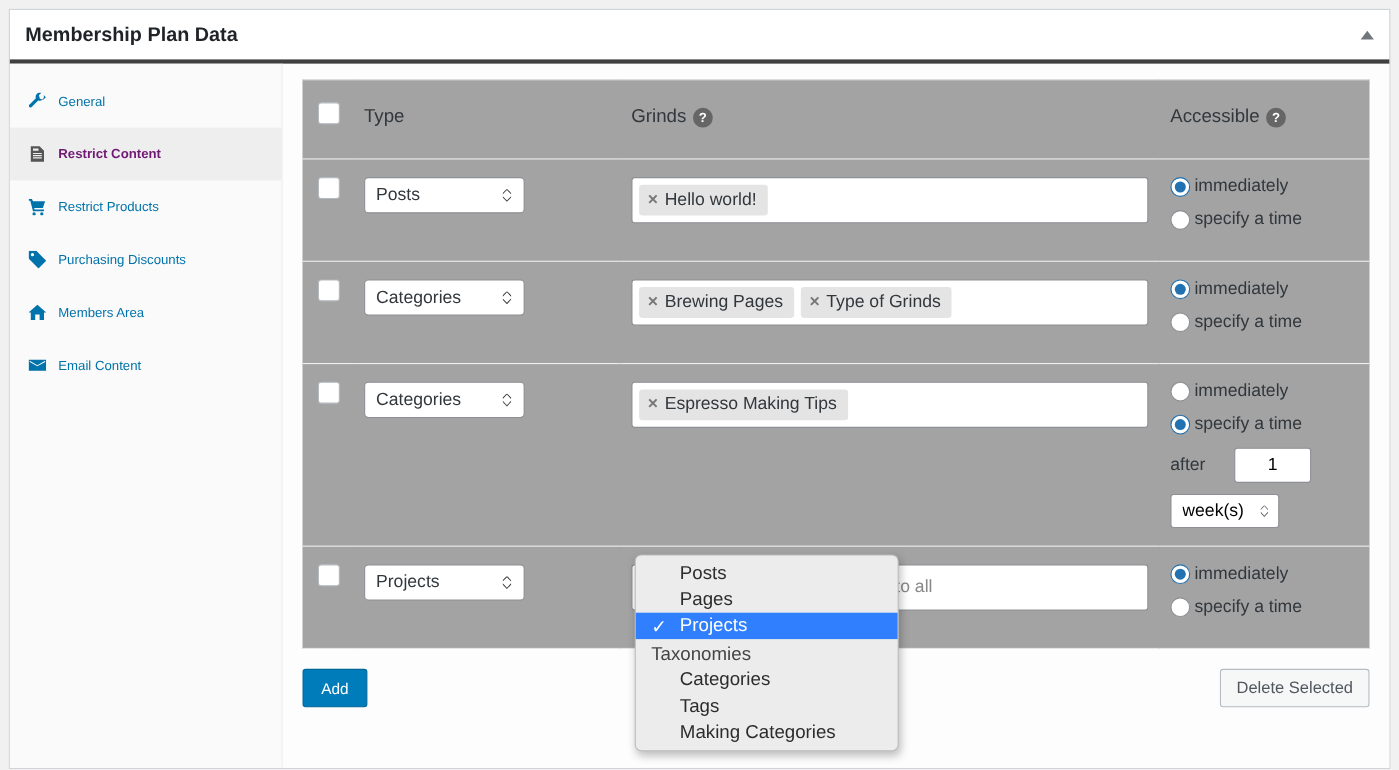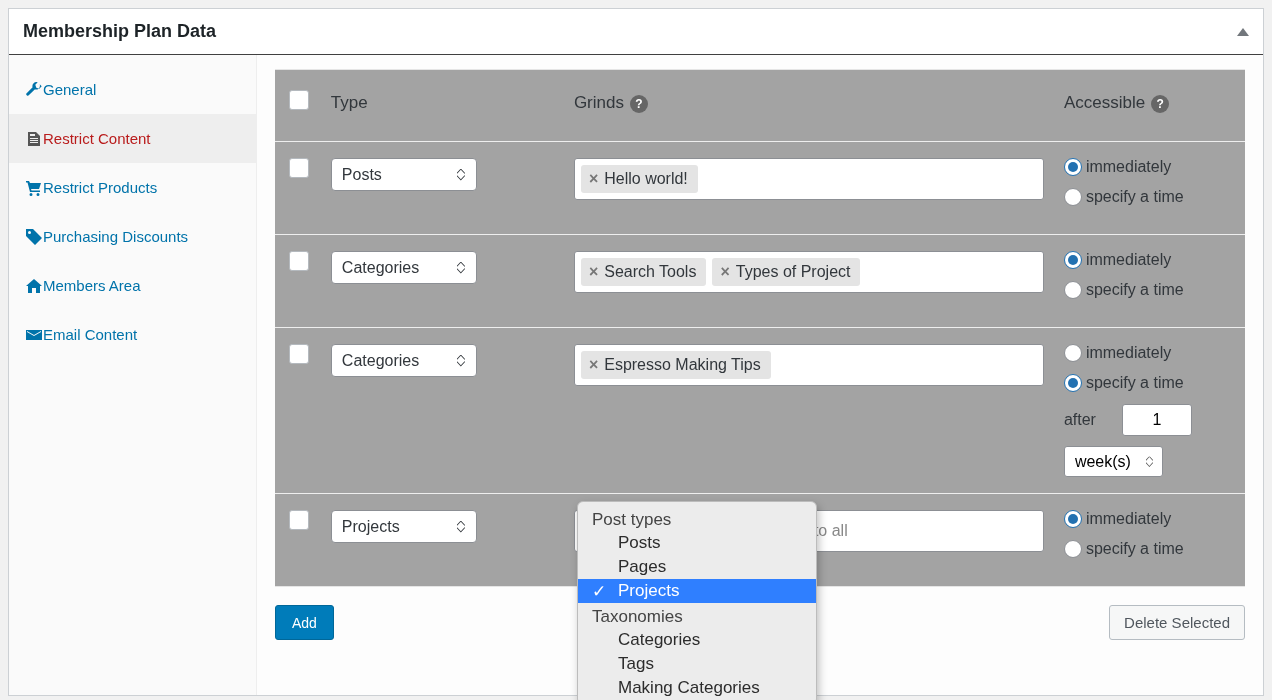--- a/index.html
+++ b/index.html
@@ -1,28 +1,28 @@
 <!DOCTYPE html>
 <html><head>
   <meta charset="utf-8">
   <style>
     * { box-sizing: border-box; margin: 0; padding: 0; font-family: -apple-system, BlinkMacSystemFont, "Segoe UI", Helvetica, Arial, sans-serif; }
     body { background: #f1f1f1; color: #32373c; font-size: 15px; }
     
     .panel { background: #fff; margin: 8px; border: 1px solid #ccd0d4; position: relative; }
-    .panel-header { padding: 12px 14px; border-bottom: 1px solid #404040; display: flex; align-items: center; justify-content: space-between; }
+    .panel-header { padding: 12px 14px; border-bottom: 4px solid #404040; display: flex; align-items: center; justify-content: space-between; }
     .panel-header h2 { font-size: 18px; font-weight: 700; color: #1d2327; }
     .toggle-indicator { width: 0; height: 0; border-left: 6px solid transparent; border-right: 6px solid transparent; border-bottom: 8px solid #72777c; }
     
     .panel-body { display: flex; min-height: 640px; background:#fdfdfd; }
     .sidebar { width: 248px; background: #fafafa; border-right: 1px solid #eee; padding-top: 10px; }
     .sidebar li { list-style: none; }
-    .sidebar a { display: flex; align-items: center; gap: 0; padding: 16px 16px; color: #0073aa; font-size: 15px; text-decoration: none; cursor: pointer; }
+    .sidebar a { display: flex; align-items: center; gap: 10px; padding: 16px 16px; color: #0073aa; font-size: 12px; text-decoration: none; cursor: pointer; }
     .sidebar a .icon { width: 18px; display:inline-flex; justify-content:center; color:#0073aa; }
-    .sidebar li.active a { background: #eeeeee; color: #b91c1c; font-weight:400; }
+    .sidebar li.active a { background: #eeeeee; color: #701a75; font-weight:700; }
     .sidebar li.active a .icon { color:#555; }
     
     .content { flex: 1; padding: 0; position: relative; }
     
     table.rules { width: calc(100% - 36px); margin: 14px 18px 0 18px; border-collapse: collapse; background:#a3a3a3; border:1px solid #e5e5e5; border-left:none; border-right:none; }
     table.rules thead th { text-align: left; font-weight: 400; color: #32373c; font-size: 17px; padding: 20px 10px 26px 10px; }
     table.rules th:first-child, table.rules td:first-child { width: 46px; padding-left: 14px; }
     table.rules tbody td { padding: 16px 10px; vertical-align: top; border-top: 1px solid #eee; }
     
     .chk { appearance:none; width: 20px; height: 20px; border: 1px solid #b4b9be; border-radius:3px; background:#fff; cursor:pointer; display:inline-block; }
@@ -178,25 +178,25 @@
                 </div>
               </td>
             </tr>
             <tr>
               <td><input type="checkbox" class="chk" style=""></td>
               <td><span class="select-wrap"><select><option>Categories</option></select></span></td>
               <td>
                 <div class="tag-input">
                   <span class="tag">
                     <span class="x">×</span>
-                    <span>Search Tools</span>
-                  </span>
-                  <span class="tag">
-                    <span class="x">×</span>
-                    <span>Types of Project</span>
+                    <span>Brewing Pages</span>
+                  </span>
+                  <span class="tag">
+                    <span class="x">×</span>
+                    <span>Type of Grinds</span>
                   </span>
                 </div>
               </td>
               <td>
                 <div class="radio-row">
                   <input type="radio" class="radio" name="acc1" checked="" style="">
                   <span>immediately</span>
                 </div>
                 <div class="radio-row">
                   <input type="radio" class="radio" name="acc1" style="">
@@ -247,21 +247,20 @@
             </tr>
           </tbody>
       </table>
 
       <div class="footer-row">
         <button class="btn-primary">Add</button>
         <button class="btn-secondary">Delete Selected</button>
       </div>
 
       <div class="dropdown" id="type-dropdown">
-          <div class="group">Post types</div>
           <div class="opt">Posts</div>
           <div class="opt">Pages</div>
           <div class="opt selected">Projects</div>
           <div class="group">Taxonomies</div>
           <div class="opt">Categories</div>
           <div class="opt">Tags</div>
           <div class="opt">Making Categories</div>
         </div>
     </div>
   </div>

